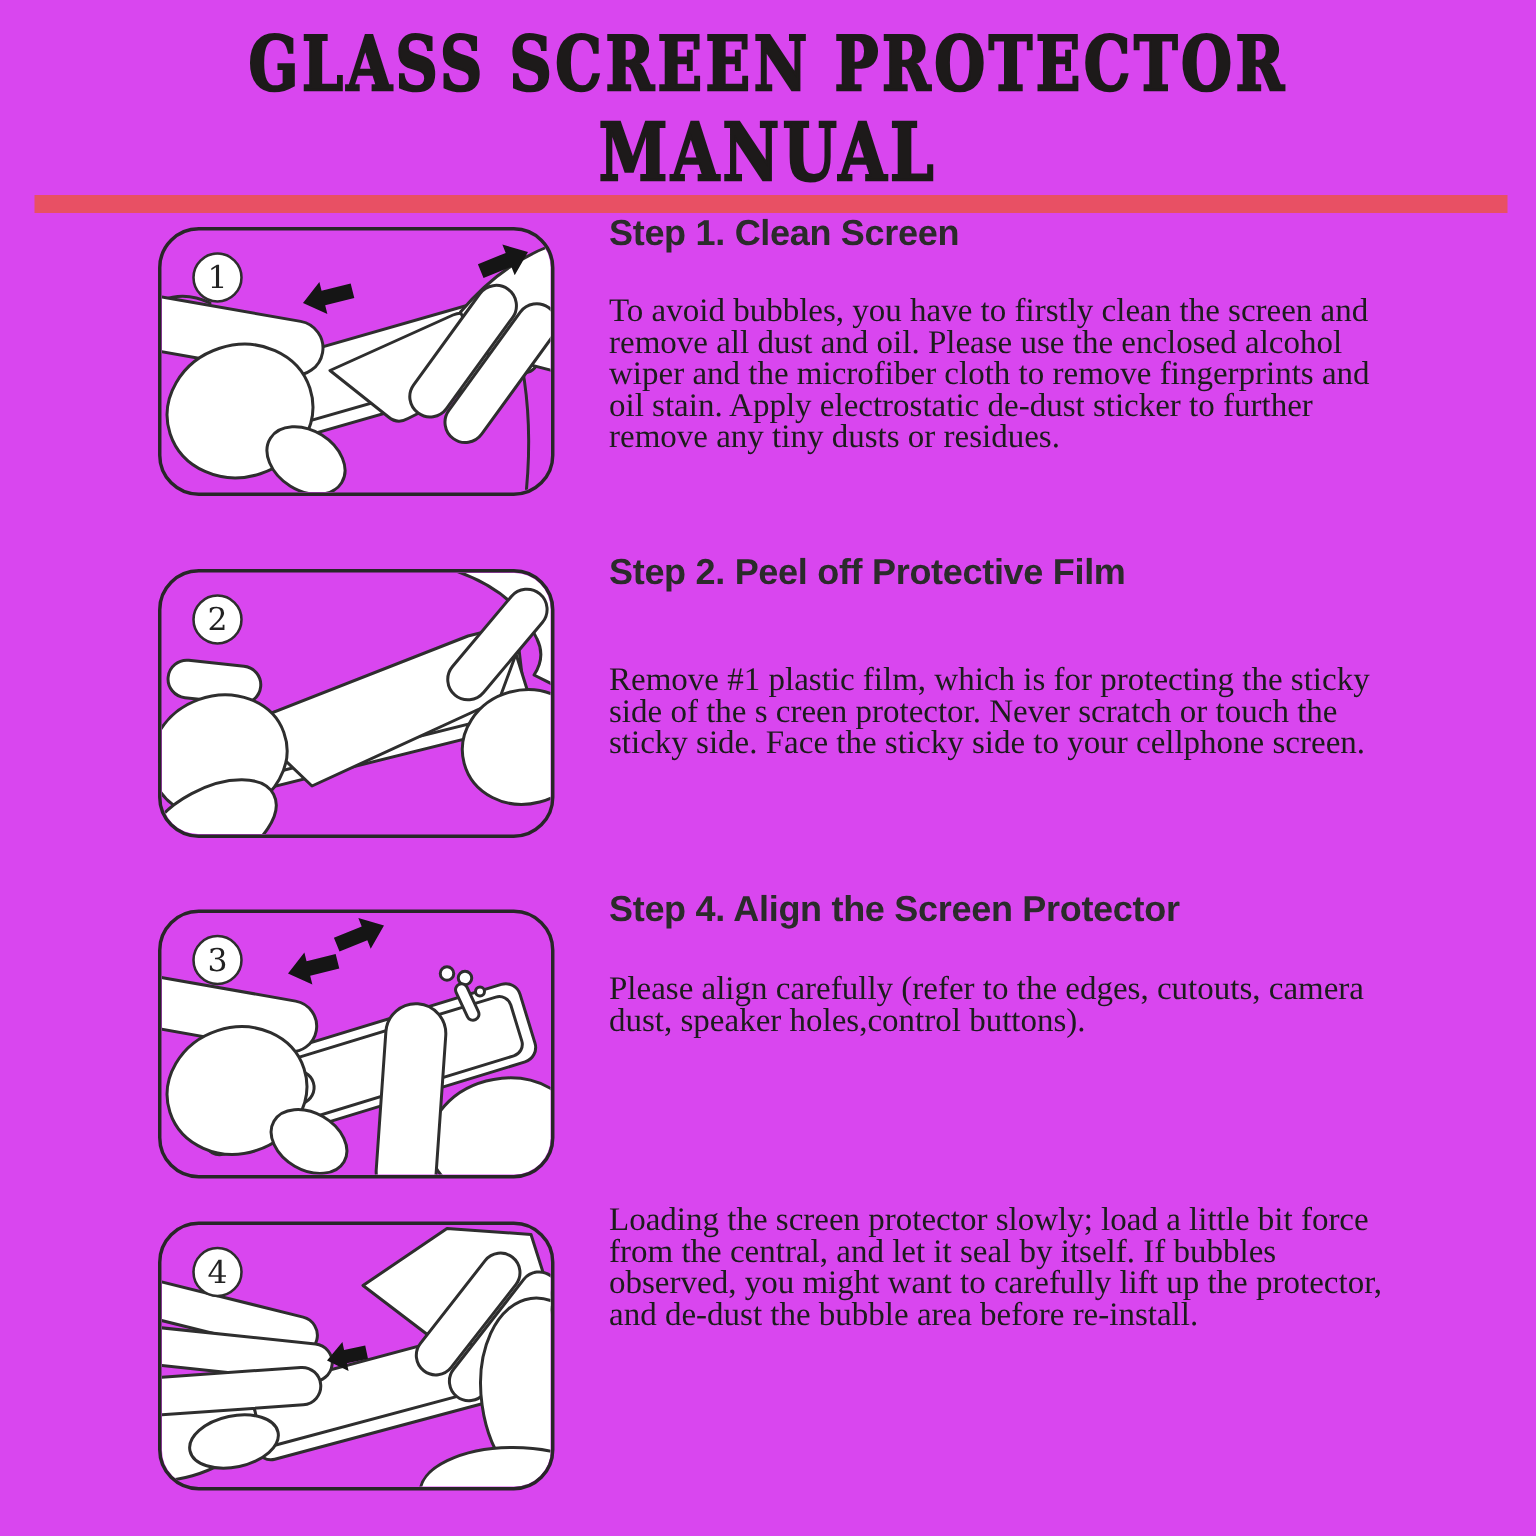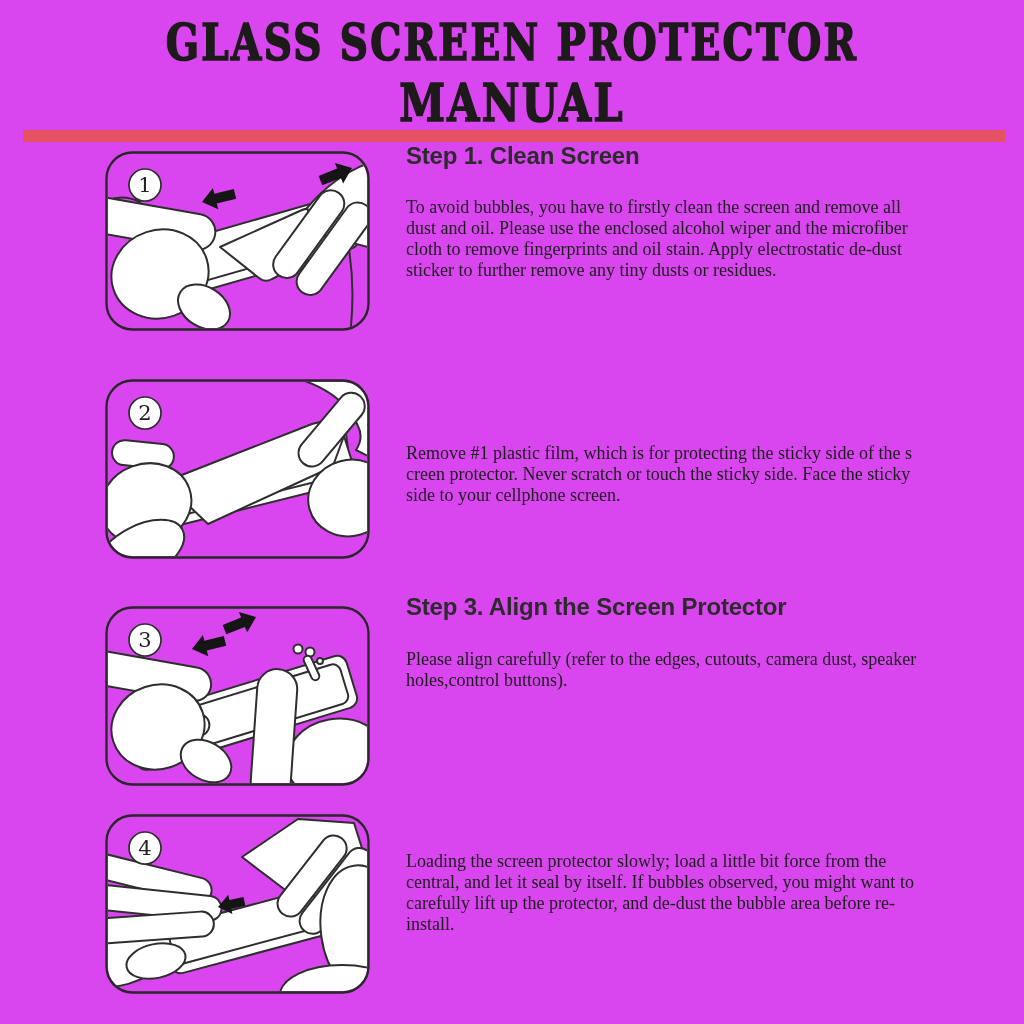--- a/index.html
+++ b/index.html
@@ -11,21 +11,21 @@
          -webkit-text-stroke:1.7px #1d1a1a;letter-spacing:3px;line-height:1;
          transform:scaleX(0.78);transform-origin:50% 50%;white-space:nowrap;}
   .title1{top:18px;font-size:50px;}
   .title2{top:76px;font-size:53px;}
   .accent-bar{position:absolute;left:23px;top:130px;width:982px;height:12px;background:#e85064;}
   
   .step-heading{position:absolute;left:406px;margin:0;
                 font-family:"Liberation Sans",sans-serif;font-weight:700;
                 font-size:24px;color:#2b2b2b;letter-spacing:-0.2px;}
   .step-body{position:absolute;left:406px;width:527px;margin:0;
-             font-family:"Liberation Serif",serif;font-size:18px;line-height:20.9px;
+             font-family:"Liberation Serif",serif;font-size:22px;line-height:20.9px;
              color:#1c1c1c;}
   
   .ill{position:absolute;left:104px;width:267px;height:182px;}
   .p1{top:150px}.p2{top:378px}.p3{top:605px}.p4{top:813px}
   .ln *{fill:#ffffff;stroke:#2e2e2e;stroke-width:2;stroke-linejoin:round;stroke-linecap:round;}
   .ln .open{fill:none;}
   .panel-border{fill:none;stroke:#272727;stroke-width:2.3;}
   .badge circle{fill:#ffffff;stroke:#2e2e2e;stroke-width:1.7;}
   .badge text{font-family:"DejaVu Serif",serif;font-size:21px;fill:#222;stroke:none;text-anchor:middle;}
   .arr polygon{fill:#151515;stroke:none;}
@@ -102,20 +102,21 @@
         <rect x="214" y="8" width="27" height="88" rx="13.5" transform="rotate(40 228 52)"></rect>
         <ellipse cx="246" cy="120" rx="42" ry="38" transform="rotate(-15 246 120)"></ellipse>
       </g>
     </g>
     <rect class="panel-border" x="2.5" y="2.5" width="262" height="177" rx="26"></rect>
     <g class="badge">
       <circle cx="41" cy="35" r="16"></circle>
       <text x="41" y="42">2</text>
     </g>
   </svg>
+  <h2 class="step-heading" style="top:368px">Step 2. Peel off Protective Film</h2>
   <p class="step-body" style="top:443px">Remove #1 plastic film, which is for protecting the sticky side of the s creen protector. Never scratch or touch the sticky side. Face the sticky side to your cellphone screen.</p>
 
   <svg class="ill p3" viewBox="0 0 267 182">
     <defs>
         <clipPath id="c3">
           <rect x="4" y="4" width="259" height="174" rx="24"></rect>
         </clipPath>
       </defs>
     <g class="ln" clip-path="url(#c3)">
       <g transform="rotate(-17 140 105)">
@@ -143,21 +144,21 @@
     <rect class="panel-border" x="2.5" y="2.5" width="262" height="177" rx="26"></rect>
     <g class="badge">
       <circle cx="41" cy="35" r="16"></circle>
       <text x="41" y="42">3</text>
     </g>
     <g class="arr">
       <polygon points="0,0 14,-11 14,-5 34,-5 34,5 14,5 14,11" transform="translate(88,44) rotate(-14)"></polygon>
       <polygon points="0,0 14,-11 14,-5 34,-5 34,5 14,5 14,11" transform="translate(152,12) rotate(158)"></polygon>
     </g>
   </svg>
-  <h2 class="step-heading" style="top:593px">Step 3. Align the Screen Protector</h2>
+  <h2 class="step-heading" style="top:593px">Step 4. Align the Screen Protector</h2>
   <p class="step-body" style="top:649px">Please align carefully (refer to the edges, cutouts, camera dust, speaker holes,control buttons).</p>
 
   <svg class="ill p4" viewBox="0 0 267 182">
     <defs>
         <clipPath id="c4">
           <rect x="4" y="4" width="259" height="174" rx="24"></rect>
         </clipPath>
       </defs>
     <g class="ln" clip-path="url(#c4)">
       <g transform="rotate(-15 150 115)">
@@ -185,15 +186,15 @@
     </g>
     <rect class="panel-border" x="2.5" y="2.5" width="262" height="177" rx="26"></rect>
     <g class="badge">
       <circle cx="41" cy="35" r="16"></circle>
       <text x="41" y="42">4</text>
     </g>
     <g class="arr">
       <polygon points="0,0 14,-11 14,-5 30,-5 30,5 14,5 14,11" transform="translate(114,94) rotate(-12) scale(0.9)"></polygon>
     </g>
   </svg>
-  <p class="step-body" style="top:851px">Loading the screen protector slowly; load a little bit force from the central, and let it seal by itself. If bubbles observed, you might want to carefully lift up the protector, and de-dust the bubble area before re-install.</p>
+  <p class="step-body" style="top:803px">Loading the screen protector slowly; load a little bit force from the central, and let it seal by itself. If bubbles observed, you might want to carefully lift up the protector, and de-dust the bubble area before re-install.</p>
 
 </div>
 
 </body></html>

